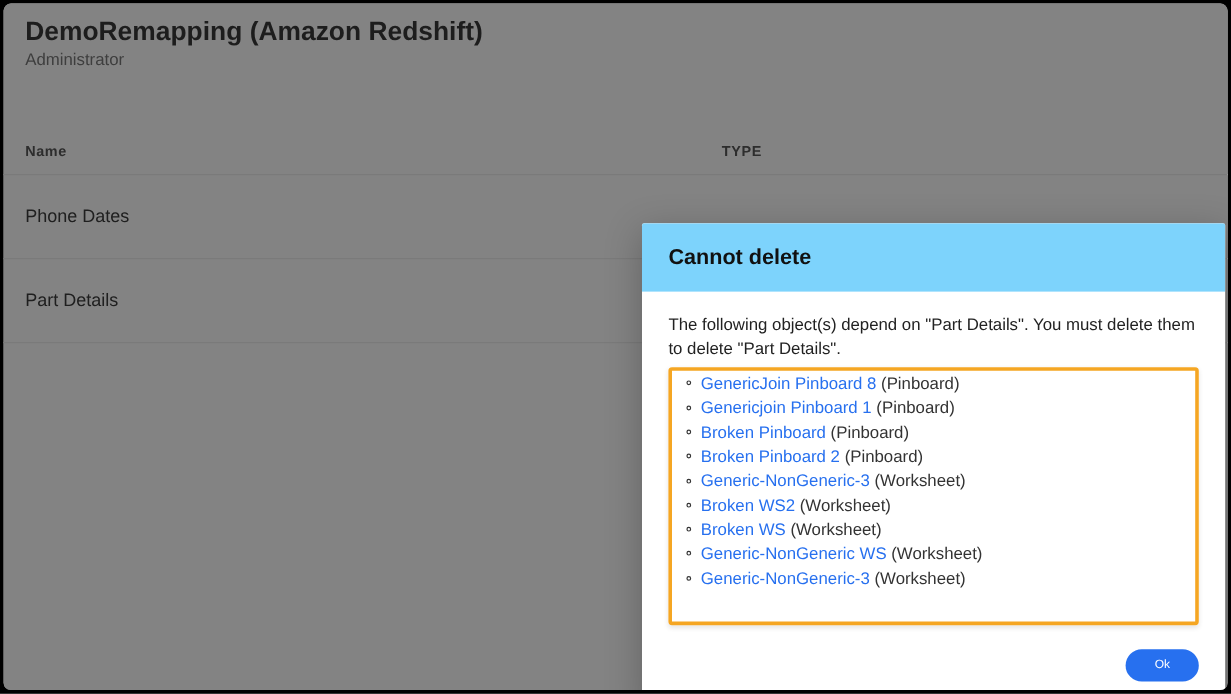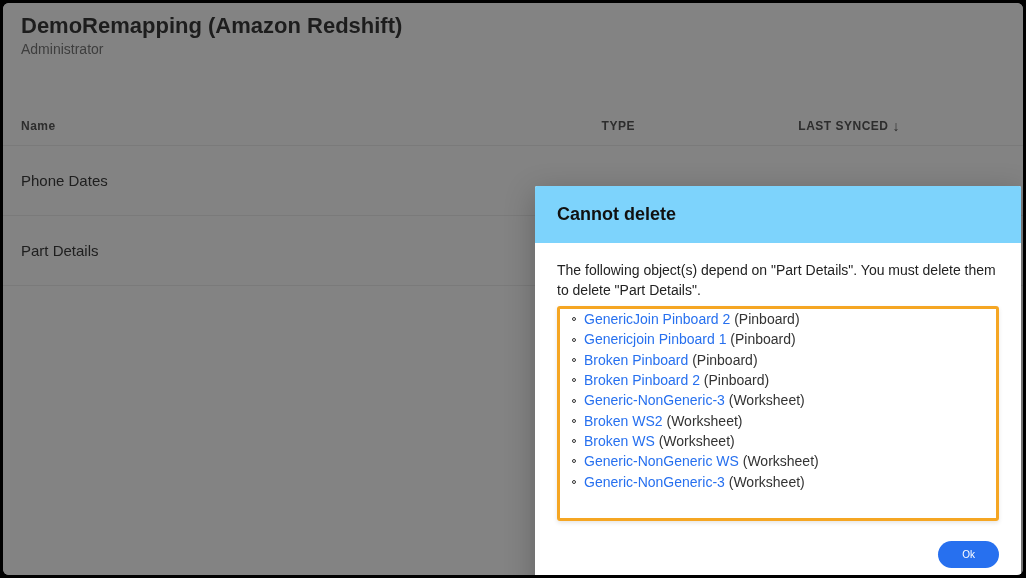--- a/index.html
+++ b/index.html
@@ -149,24 +149,20 @@
 <div class="page">
   <div class="header">
     <div class="page-title">DemoRemapping (Amazon Redshift)</div>
     <div class="page-subtitle">Administrator</div>
   </div>
 
   <div class="table">
     <div class="table-header">
       <div class="col-name">Name</div>
       <div class="col-type">TYPE</div>
-      <div class="col-synced">
-        <span>LAST SYNCED</span>
-        <span class="sort-arrow">↓</span>
-      </div>
     </div>
     <div id="table-body">
         <div class="table-row">
           <div class="col-name">Phone Dates</div>
         </div>
         <div class="table-row">
           <div class="col-name">Part Details</div>
         </div>
       </div>
   </div>
@@ -174,21 +170,21 @@
   <div class="overlay"></div>
 
   <div class="modal">
     <div class="modal-header">Cannot delete</div>
     <div class="modal-body">
       <div class="modal-message">The following object(s) depend on "Part Details". You must delete them to delete "Part Details".</div>
       <div class="highlight-box">
         <ul class="dep-list" id="dep-list">
             <li class="dep-item">
               <span class="bullet"></span>
-              <span><a class="dep-link" href="#">GenericJoin Pinboard 2</a><span class="dep-type">  (Pinboard)</span></span>
+              <span><a class="dep-link" href="#">GenericJoin Pinboard 8</a><span class="dep-type">  (Pinboard)</span></span>
             </li>
             <li class="dep-item">
               <span class="bullet"></span>
               <span><a class="dep-link" href="#">Genericjoin Pinboard 1</a><span class="dep-type">  (Pinboard)</span></span>
             </li>
             <li class="dep-item">
               <span class="bullet"></span>
               <span><a class="dep-link" href="#">Broken Pinboard</a><span class="dep-type">  (Pinboard)</span></span>
             </li>
             <li class="dep-item">

